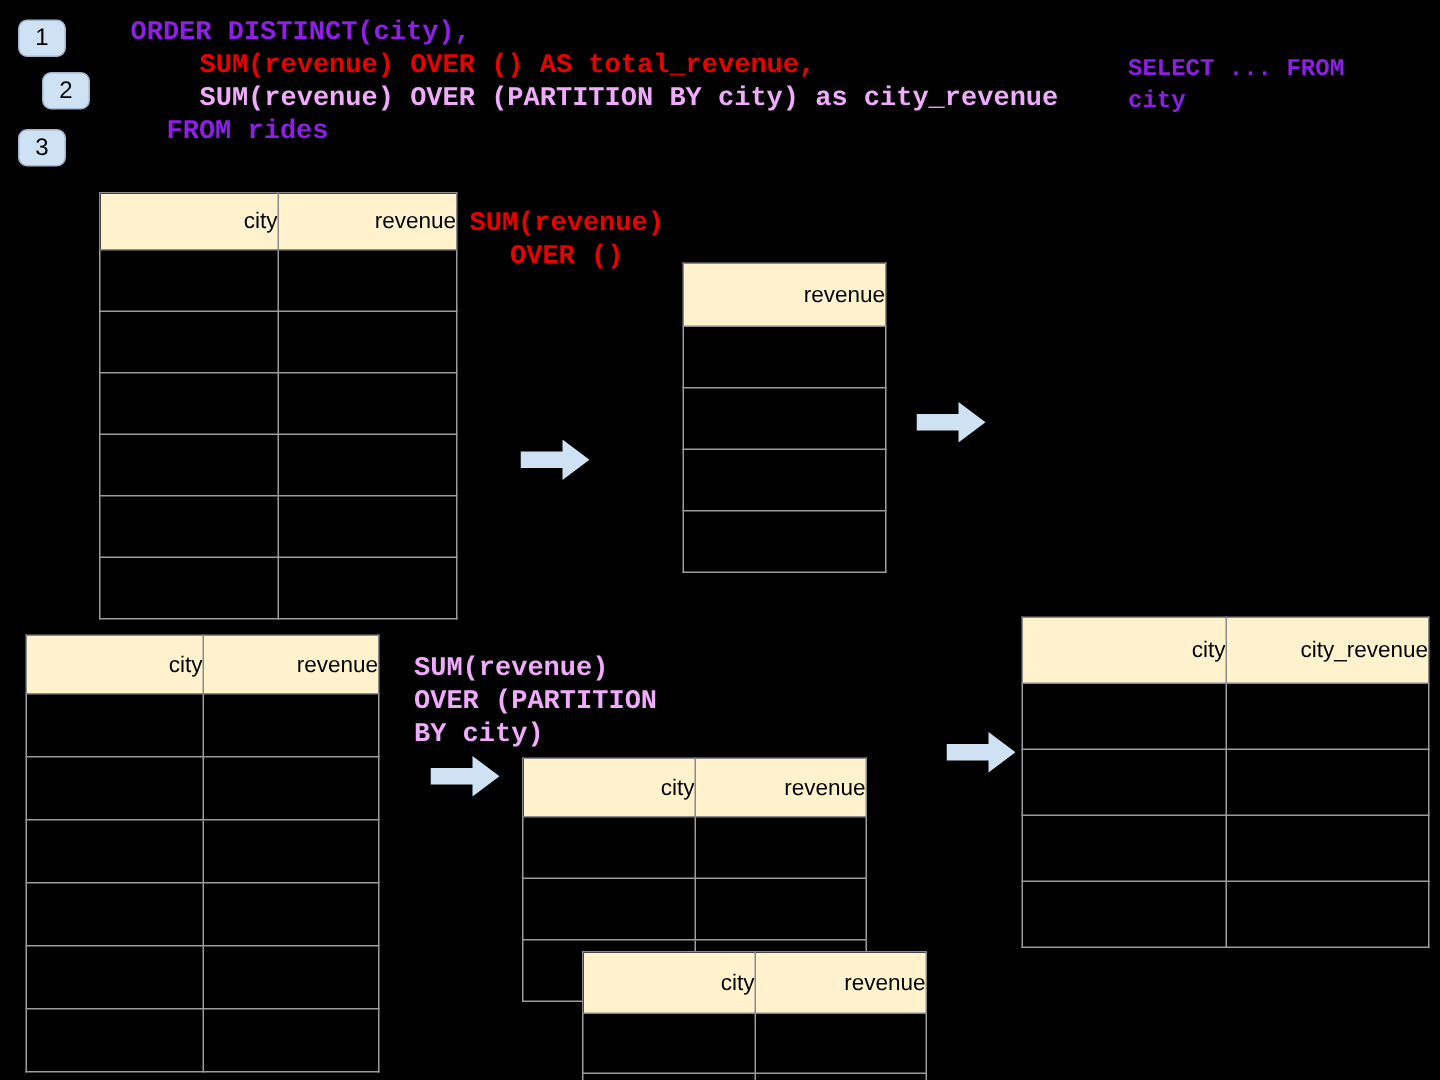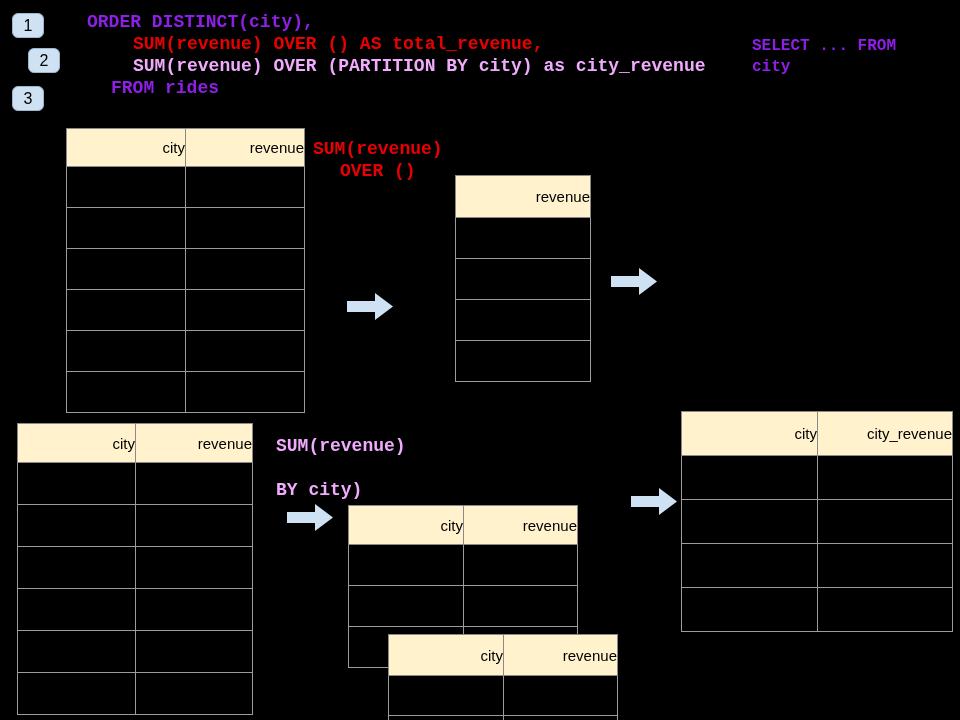--- a/index.html
+++ b/index.html
@@ -63,21 +63,21 @@
 
   <div class="code c-purple" style="left:87px;top:12px;">ORDER DISTINCT(city),</div>
   <div class="code c-red" style="left:133px;top:34px;">SUM(revenue) OVER () AS total_revenue,</div>
   <div class="code c-green" style="left:133px;top:56px;">SUM(revenue) OVER (PARTITION BY city) as city_revenue</div>
   <div class="code c-purple" style="left:111px;top:78px;text-align:center;">FROM rides</div>
 
   <div class="code small c-purple" style="left:752px;top:36px;"><span>SELECT ... FROM</span><br><span>city</span></div>
 
   <div class="code c-red" style="left:313px;top:138px;line-height:22px;"><span>SUM(revenue)</span><br><span>OVER ()</span></div>
 
-  <div class="code c-green" style="left:276px;top:435px;line-height:22px;"><span>SUM(revenue)</span><br><br><span>BY city)</span></div>
+  <div class="code c-green" style="left:276px;top:435px;line-height:22px;"><span>SUM(revenue)</span><br><span>OVER (PARTITION</span><br><span>BY city)</span></div>
 
   <table class="tbl" id="tbl-source-top">
     <colgroup>
         <col style="width:119px">
         <col style="width:119px">
       </colgroup>
     <thead>
         <tr>
       <th>city</th>
       <th>revenue</th>

